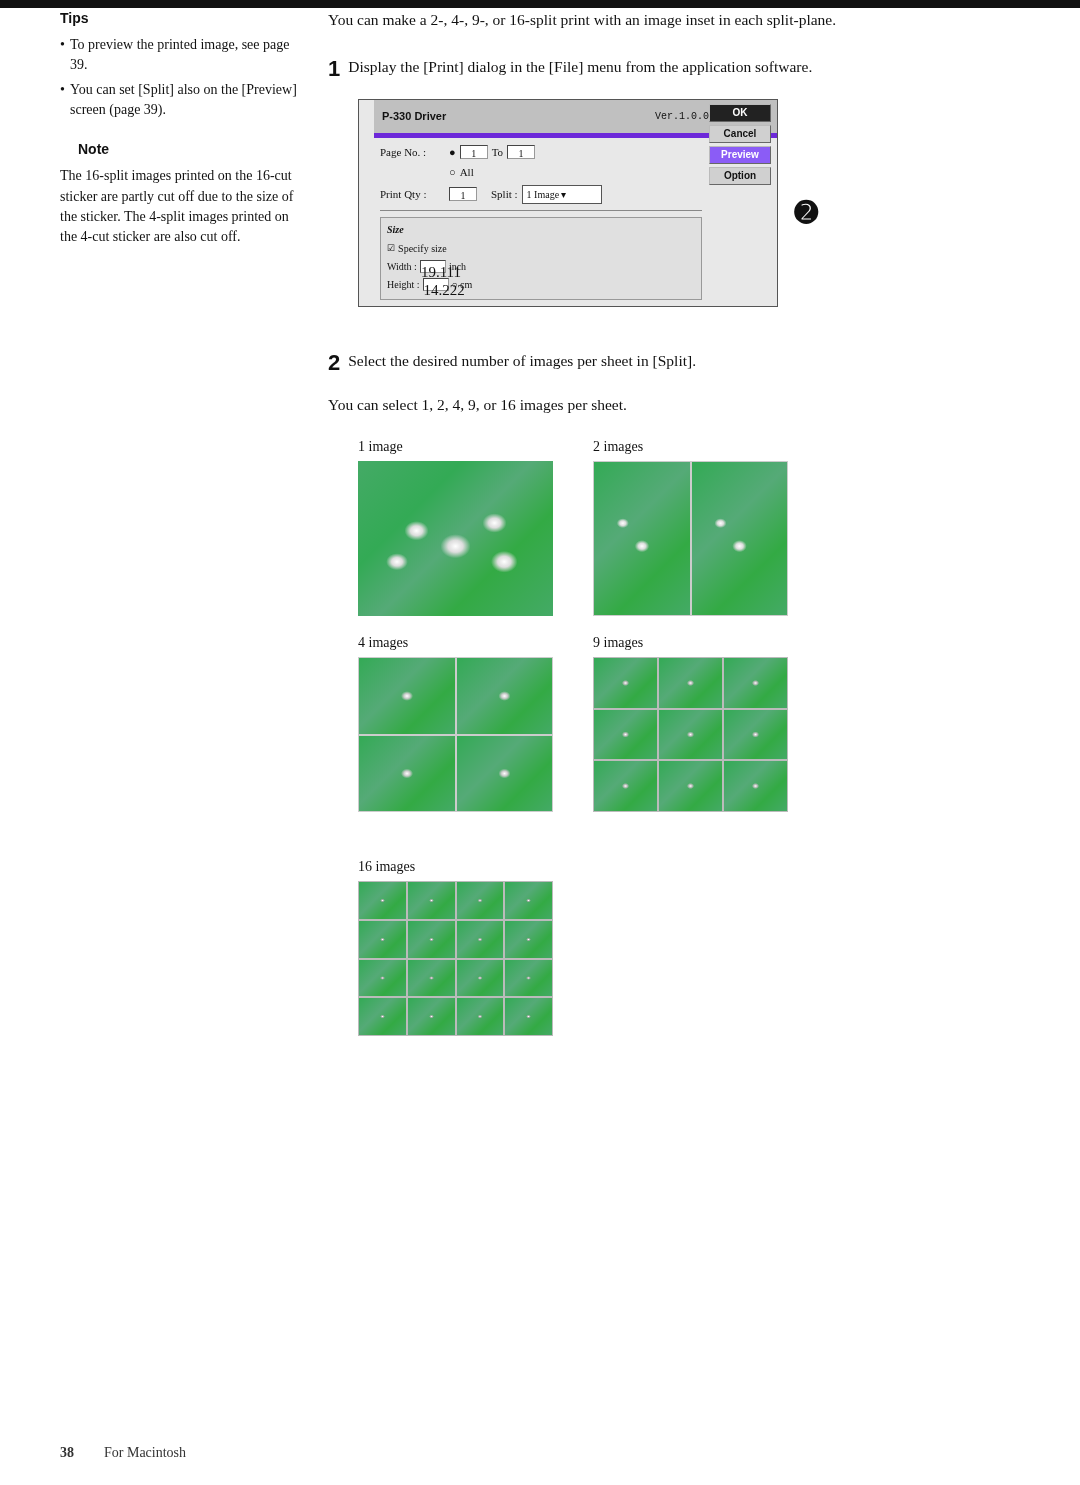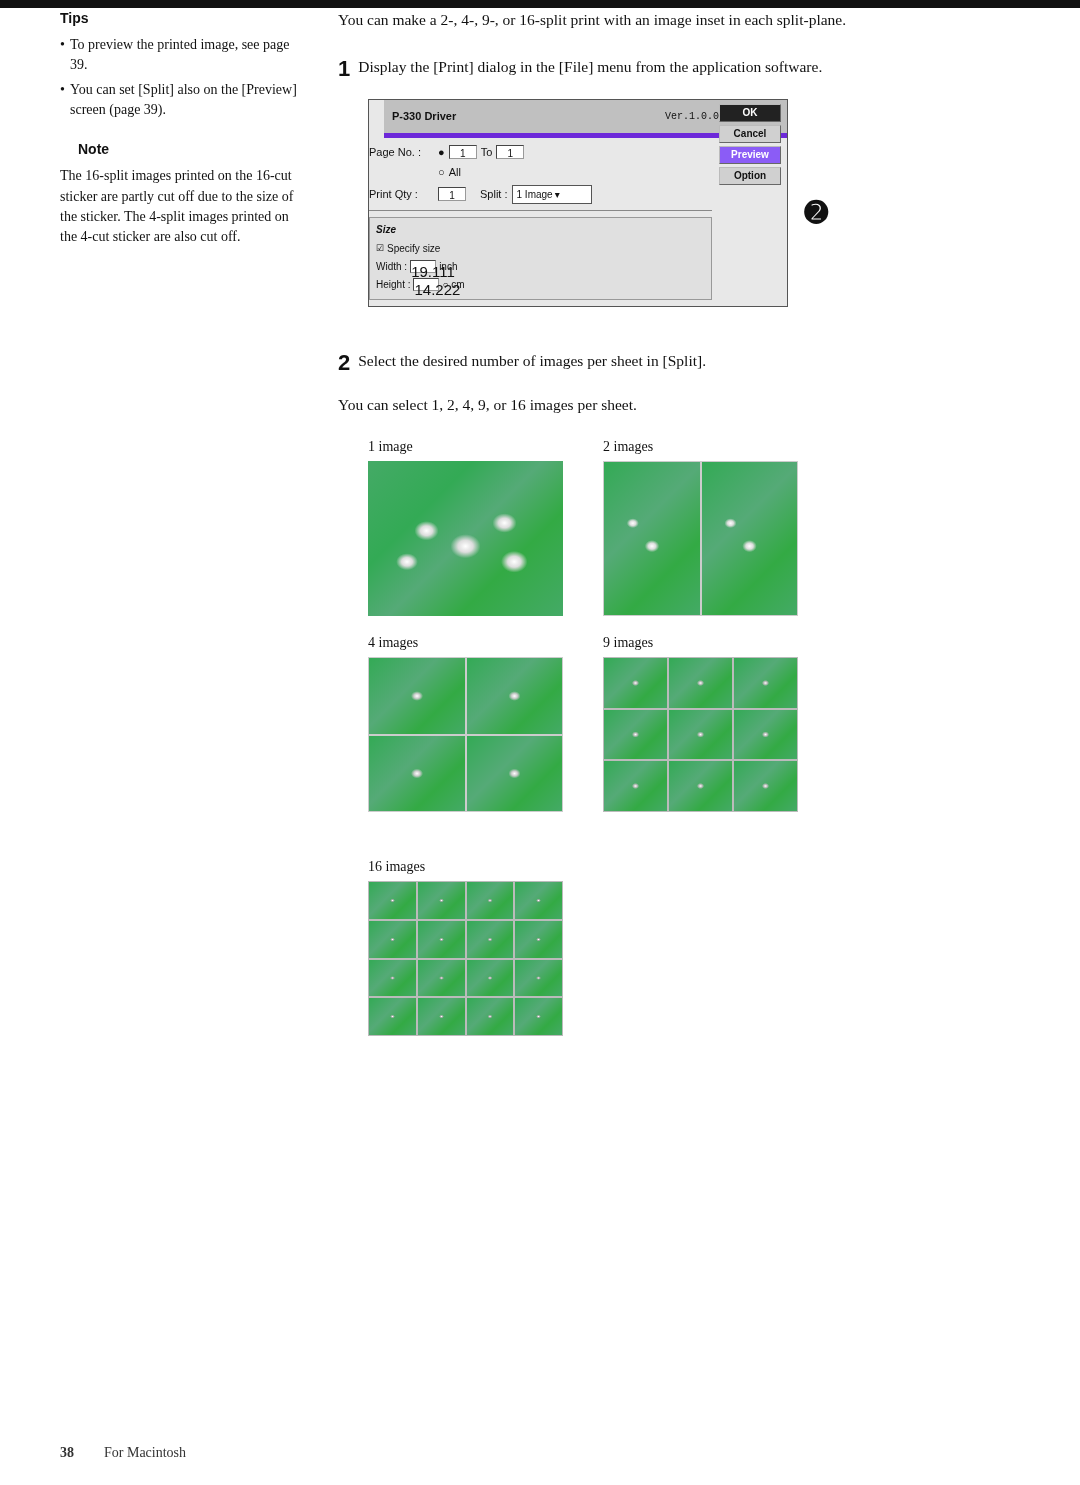--- a/index.html
+++ b/index.html
@@ -41,21 +41,21 @@
       font-size: 38px;
       font-weight: 900;
       color: #111;
       letter-spacing: 0.5px;
     }
 
     
     .main-content {
       display: flex;
       padding: 0 60px;
-      gap: 38px;
+      gap: 28px;
     }
 
     
     .left-sidebar {
       width: 240px;
       flex-shrink: 0;
       font-size: 14px;
       line-height: 1.5;
     }
 
@@ -195,22 +195,23 @@
       background: #222;
       color: #fff;
     }
 
     .dialog-btn-preview {
       background: #8b5cf6;
       color: #fff;
     }
 
     .dialog-body {
-      padding: 6px 0;
+      padding: 6px 21px;
       padding-right: 75px;
+      font-family: Liberation Serif, serif;
     }
 
     .dialog-row {
       display: flex;
       align-items: center;
       margin-bottom: 4px;
       gap: 4px;
       font-size: 11px;
     }
 

